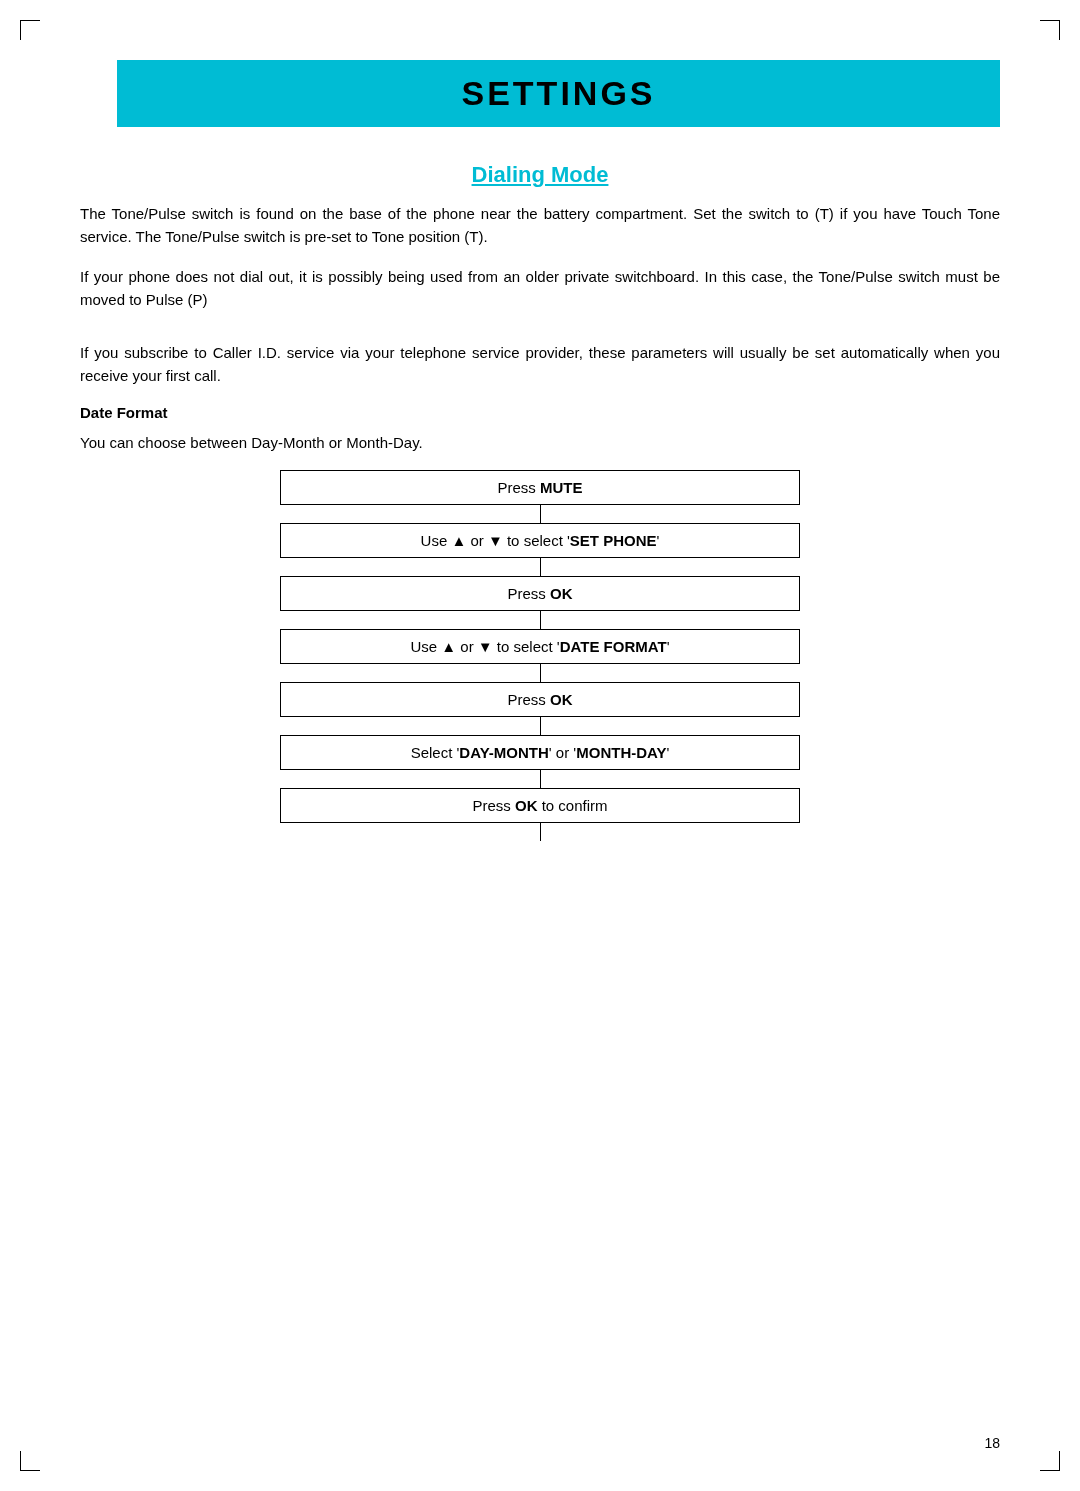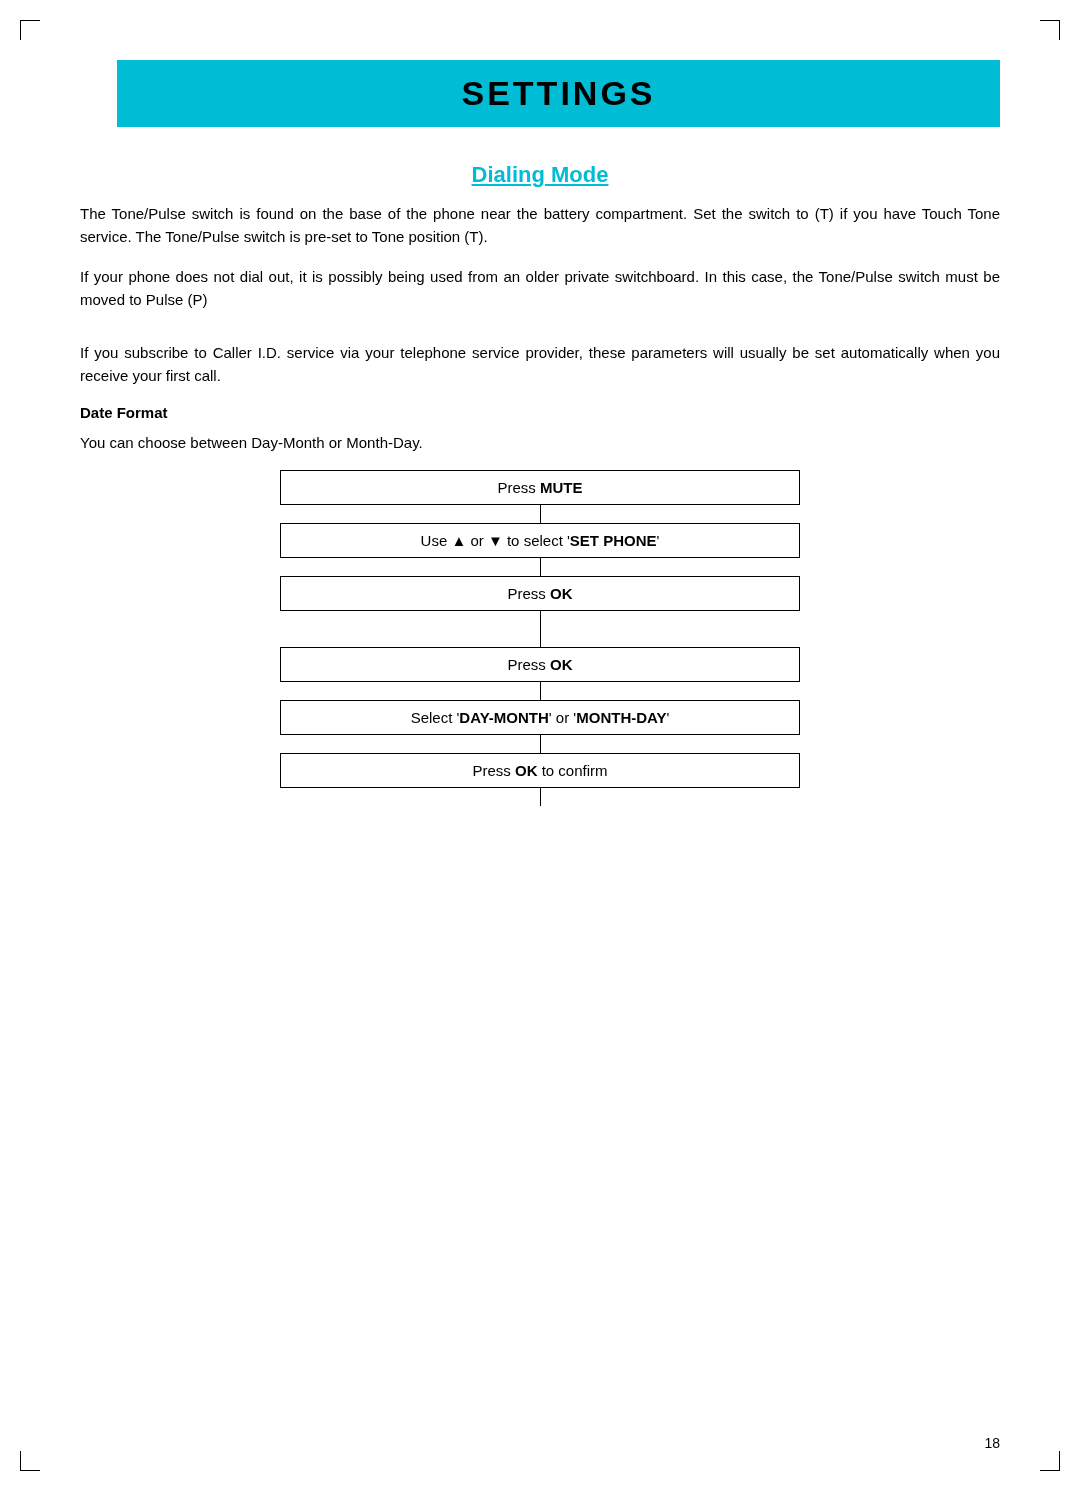--- a/index.html
+++ b/index.html
@@ -148,20 +148,21 @@
 
         <div class="flow-box">Press <b>MUTE</b></div>
         <div class="flow-connector"></div>
 
         <div class="flow-box">Use ▲ or ▼ to select '<b>SET PHONE</b>'</div>
         <div class="flow-connector"></div>
 
         <div class="flow-box">Press <b>OK</b></div>
         <div class="flow-connector"></div>
 
+        <div class="flow-box">Use ▲ or ▼ to select '<b>DATE FORMAT</b>'</div>
         <div class="flow-connector"></div>
 
         <div class="flow-box">Press <b>OK</b></div>
         <div class="flow-connector"></div>
 
         <div class="flow-box">Select '<b>DAY-MONTH</b>' or '<b>MONTH-DAY</b>'</div>
         <div class="flow-connector"></div>
 
         <div class="flow-box">Press <b>OK</b> to confirm</div>
         <div class="flow-connector"></div>

